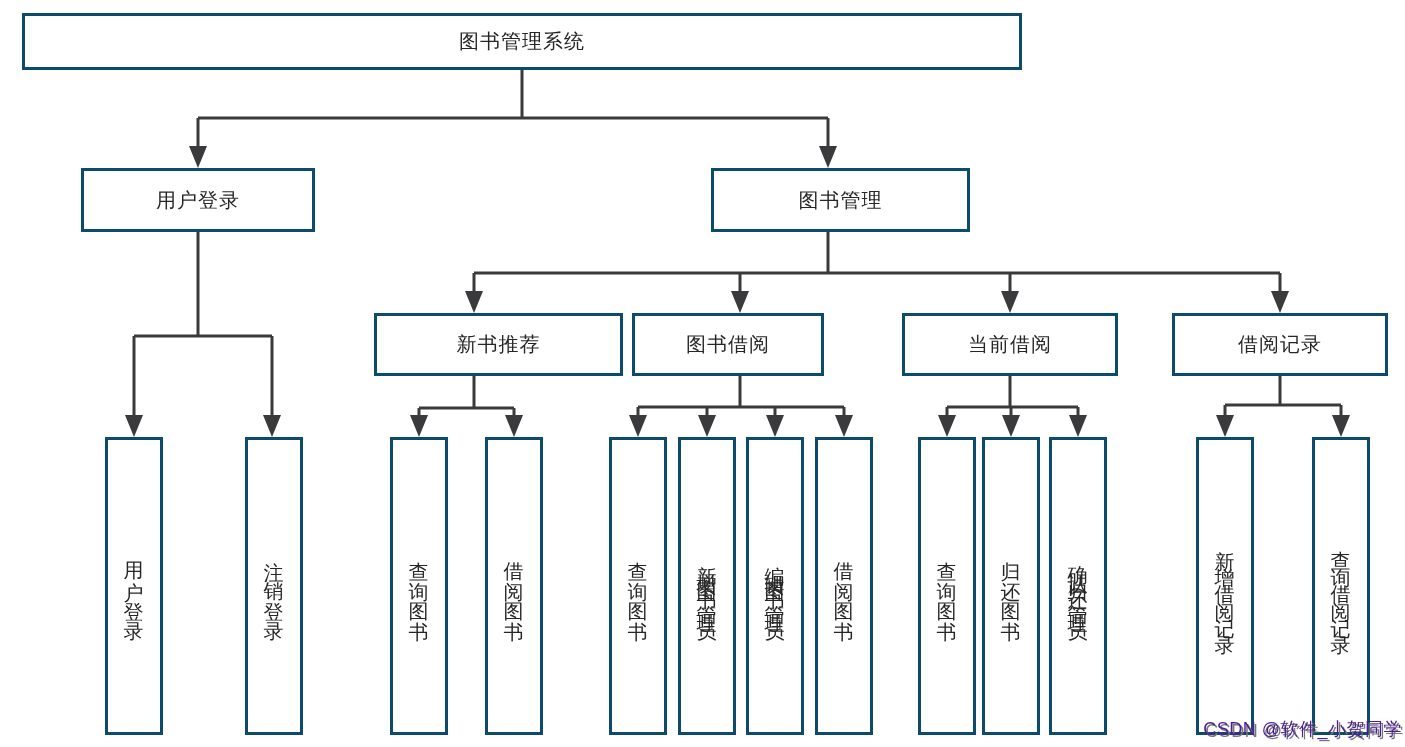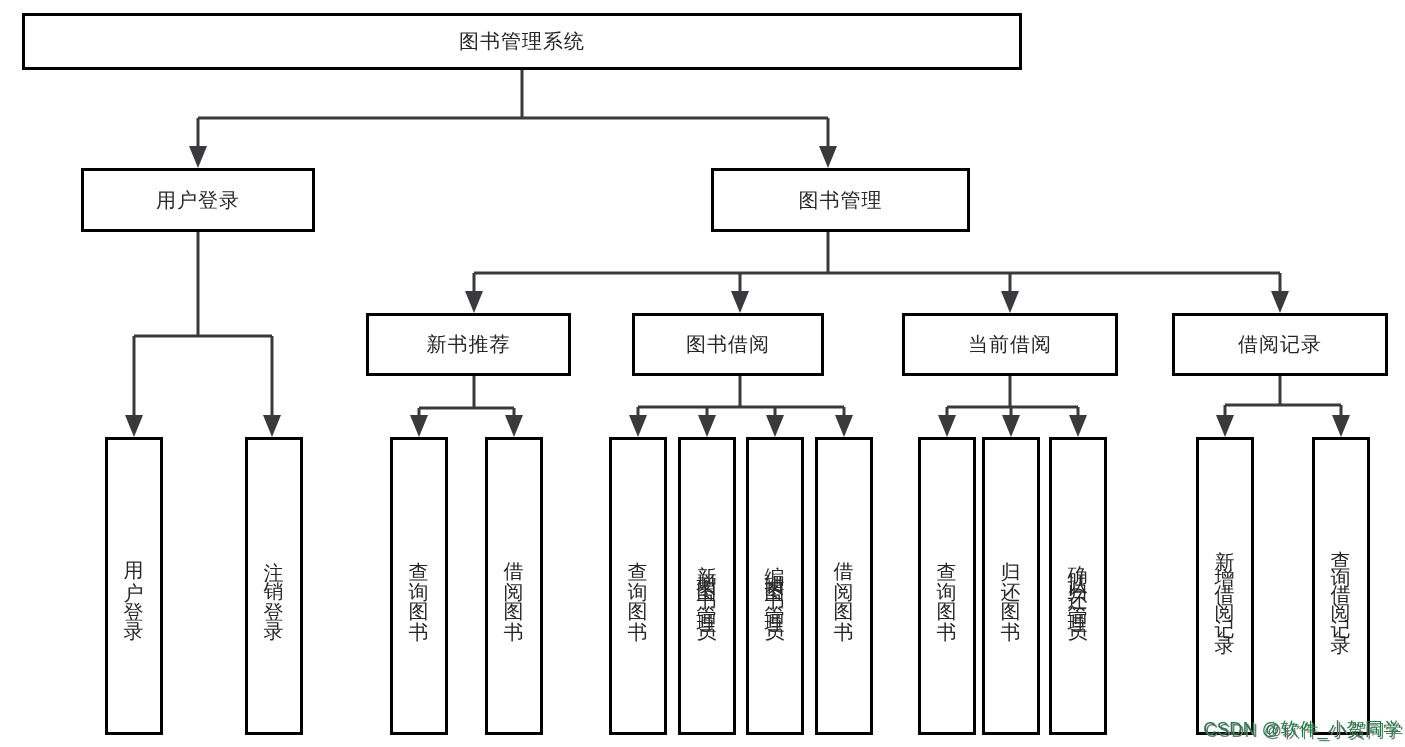--- a/index.html
+++ b/index.html
@@ -18,21 +18,21 @@
   .connectors {
     position: absolute;
     left: 0; top: 0;
     width: 1405px; height: 747px;
     z-index: 1;
   }
   .node {
     position: absolute;
     box-sizing: border-box;
     background: #ffffff;
-    border: 3px solid #000000;
+    border: 3px solid #0c4a6e;
     display: flex;
     align-items: center;
     justify-content: center;
     color: #262626;
     z-index: 2;
   }
   .h-node {
     font-size: 20px;
     letter-spacing: 1px;
     white-space: nowrap;
@@ -46,21 +46,21 @@
     white-space: nowrap;
   }
   .v-node.len6 .vtext { letter-spacing: 0.85em; }
   .v-node.len9 .vtext { letter-spacing: 0.4em; }
   .watermark {
     position: absolute;
     right: 3px;
     bottom: 6px;
     z-index: 3;
     font-size: 18px;
-    color: #15803d;
+    color: #4c1d95;
     text-shadow: 2px 2px 0 #757577;
     letter-spacing: 0.5px;
     white-space: nowrap;
   }
 </style>
 </head>
 <body>
 
 <div class="canvas">
 
@@ -131,21 +131,21 @@
     <span>图书管理系统</span>
   </div>
 
   <div class="node h-node" style="left:81px;top:168px;width:234px;height:64px">
     <span>用户登录</span>
   </div>
   <div class="node h-node" style="left:711px;top:168px;width:259px;height:64px">
     <span>图书管理</span>
   </div>
 
-  <div class="node h-node" style="left:366px;top:313px;width:205px;height:63px">
+  <div class="node h-node" style="left:374px;top:313px;width:249px;height:63px">
     <span>新书推荐</span>
   </div>
   <div class="node h-node" style="left:632px;top:313px;width:192px;height:63px">
     <span>图书借阅</span>
   </div>
   <div class="node h-node" style="left:1172px;top:313px;width:216px;height:63px">
     <span>借阅记录</span>
   </div>
   <div class="node h-node" style="left:902px;top:313px;width:216px;height:63px">
     <span>当前借阅</span>

